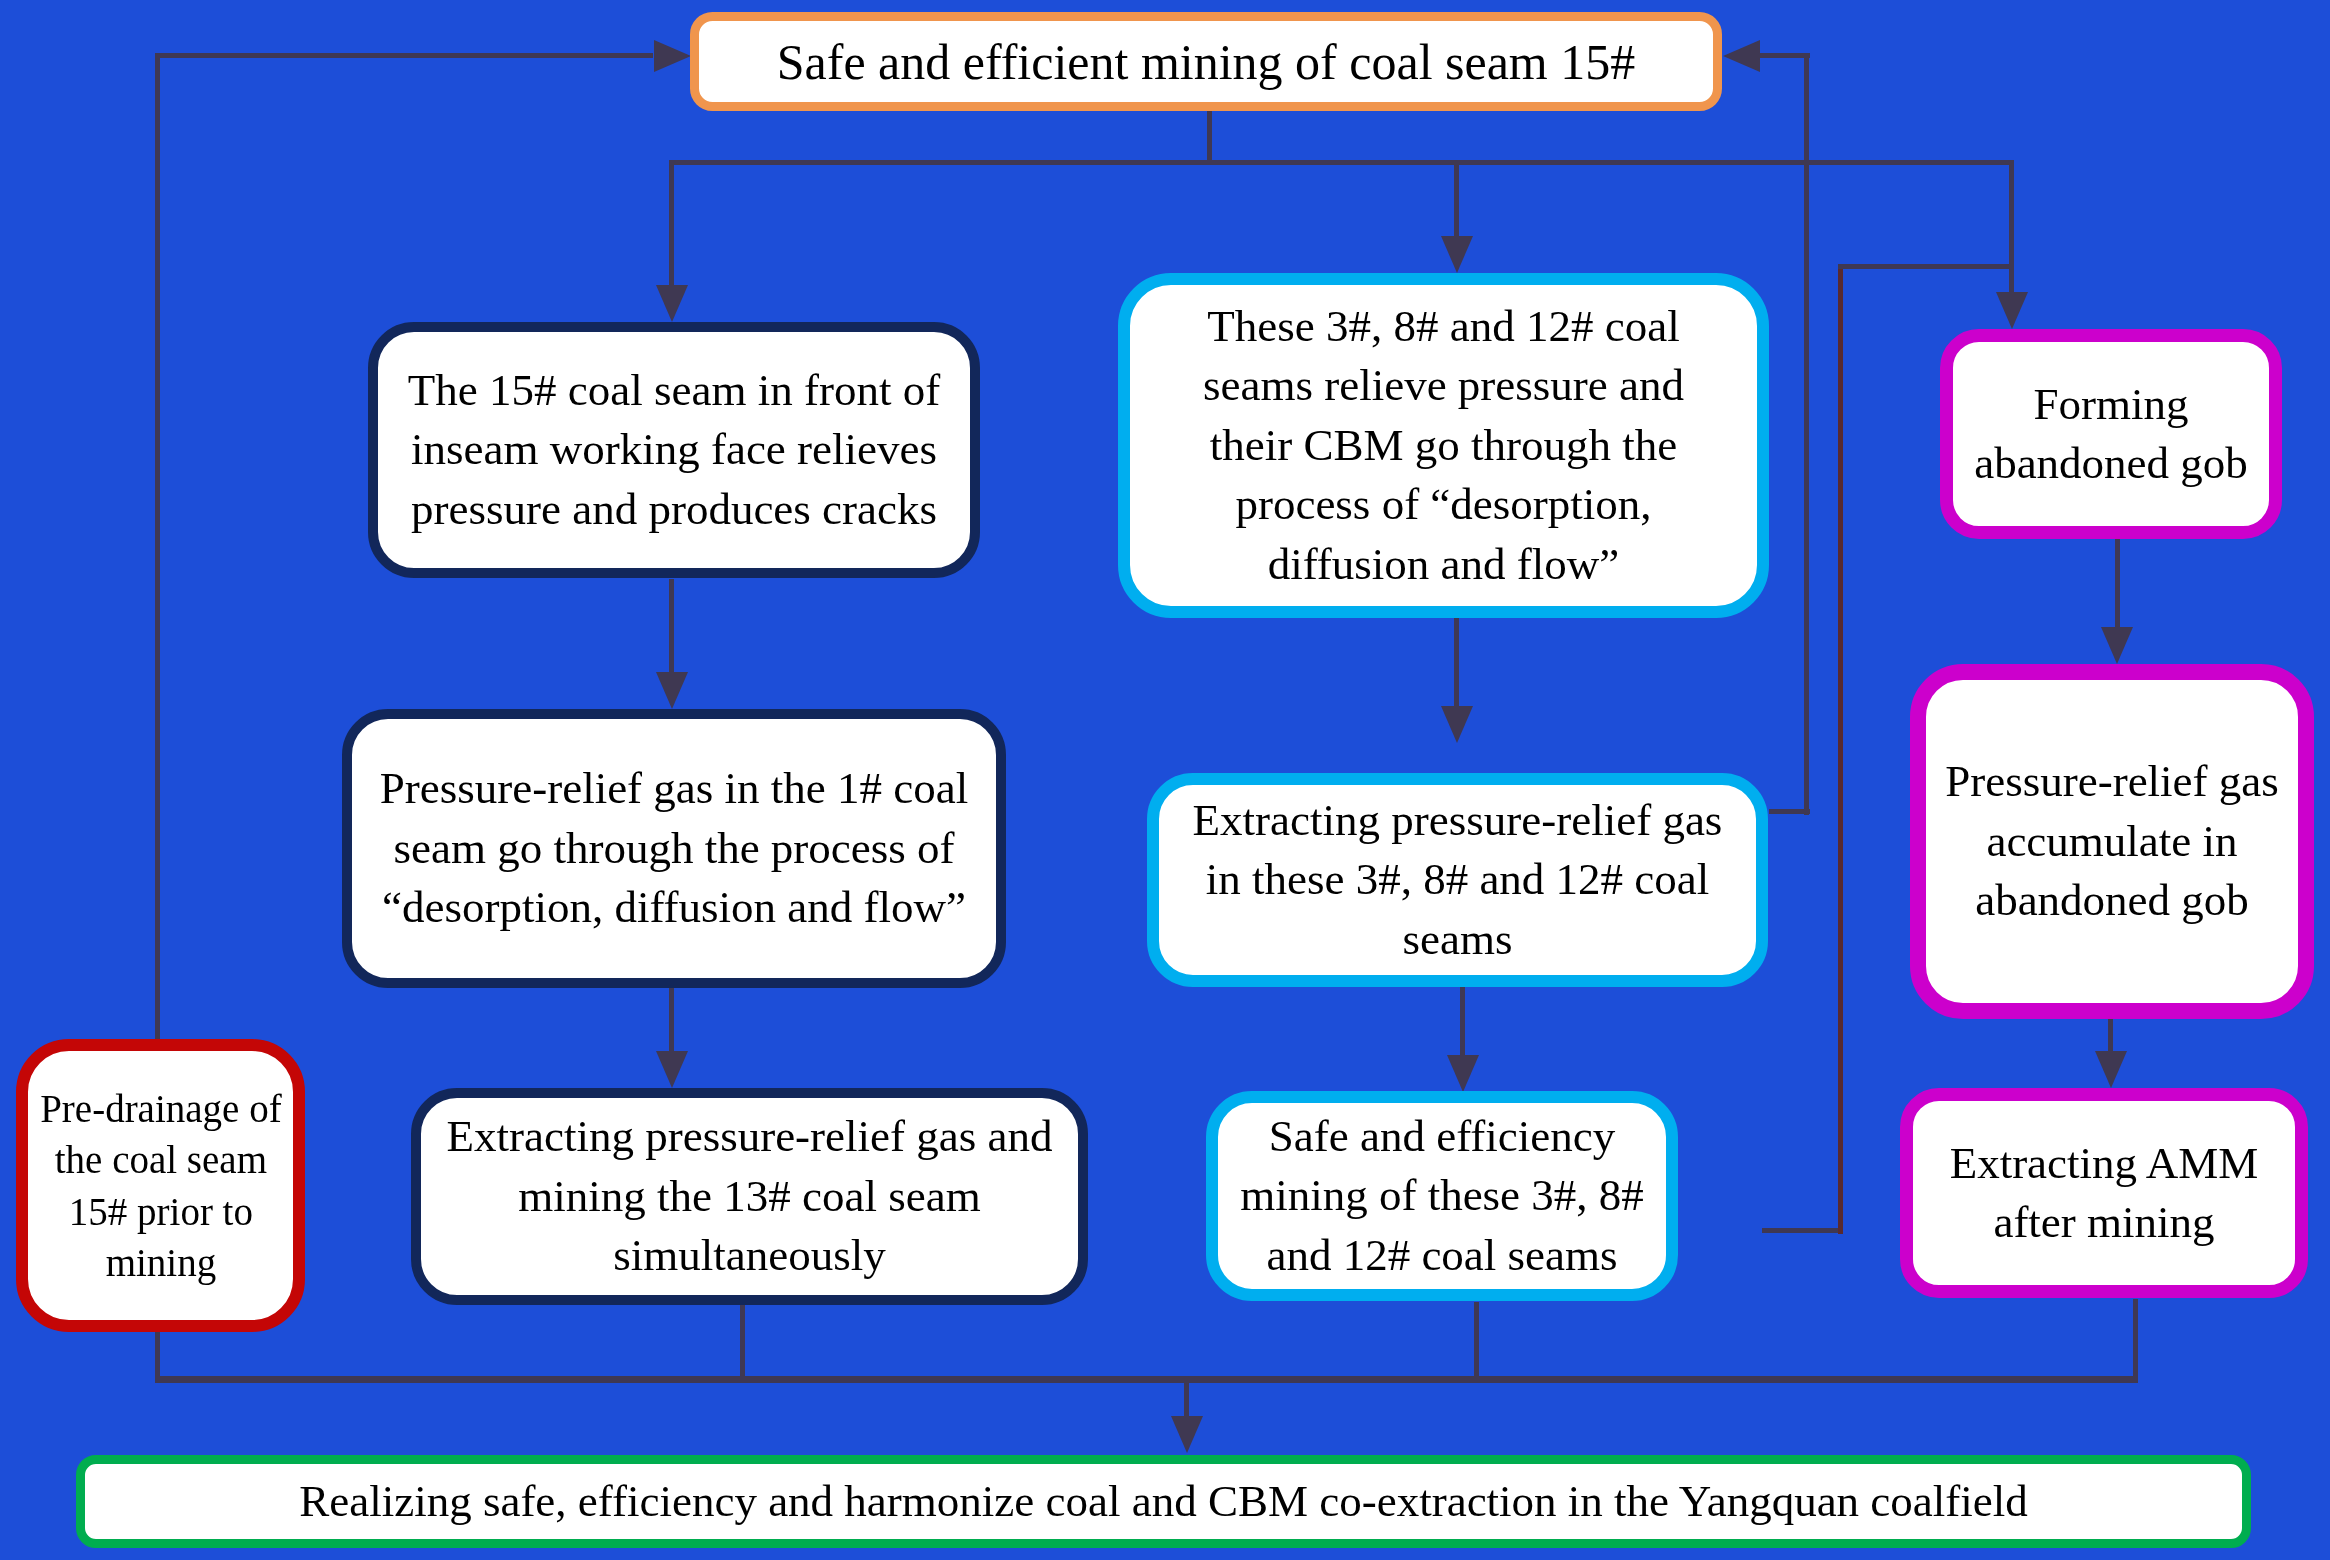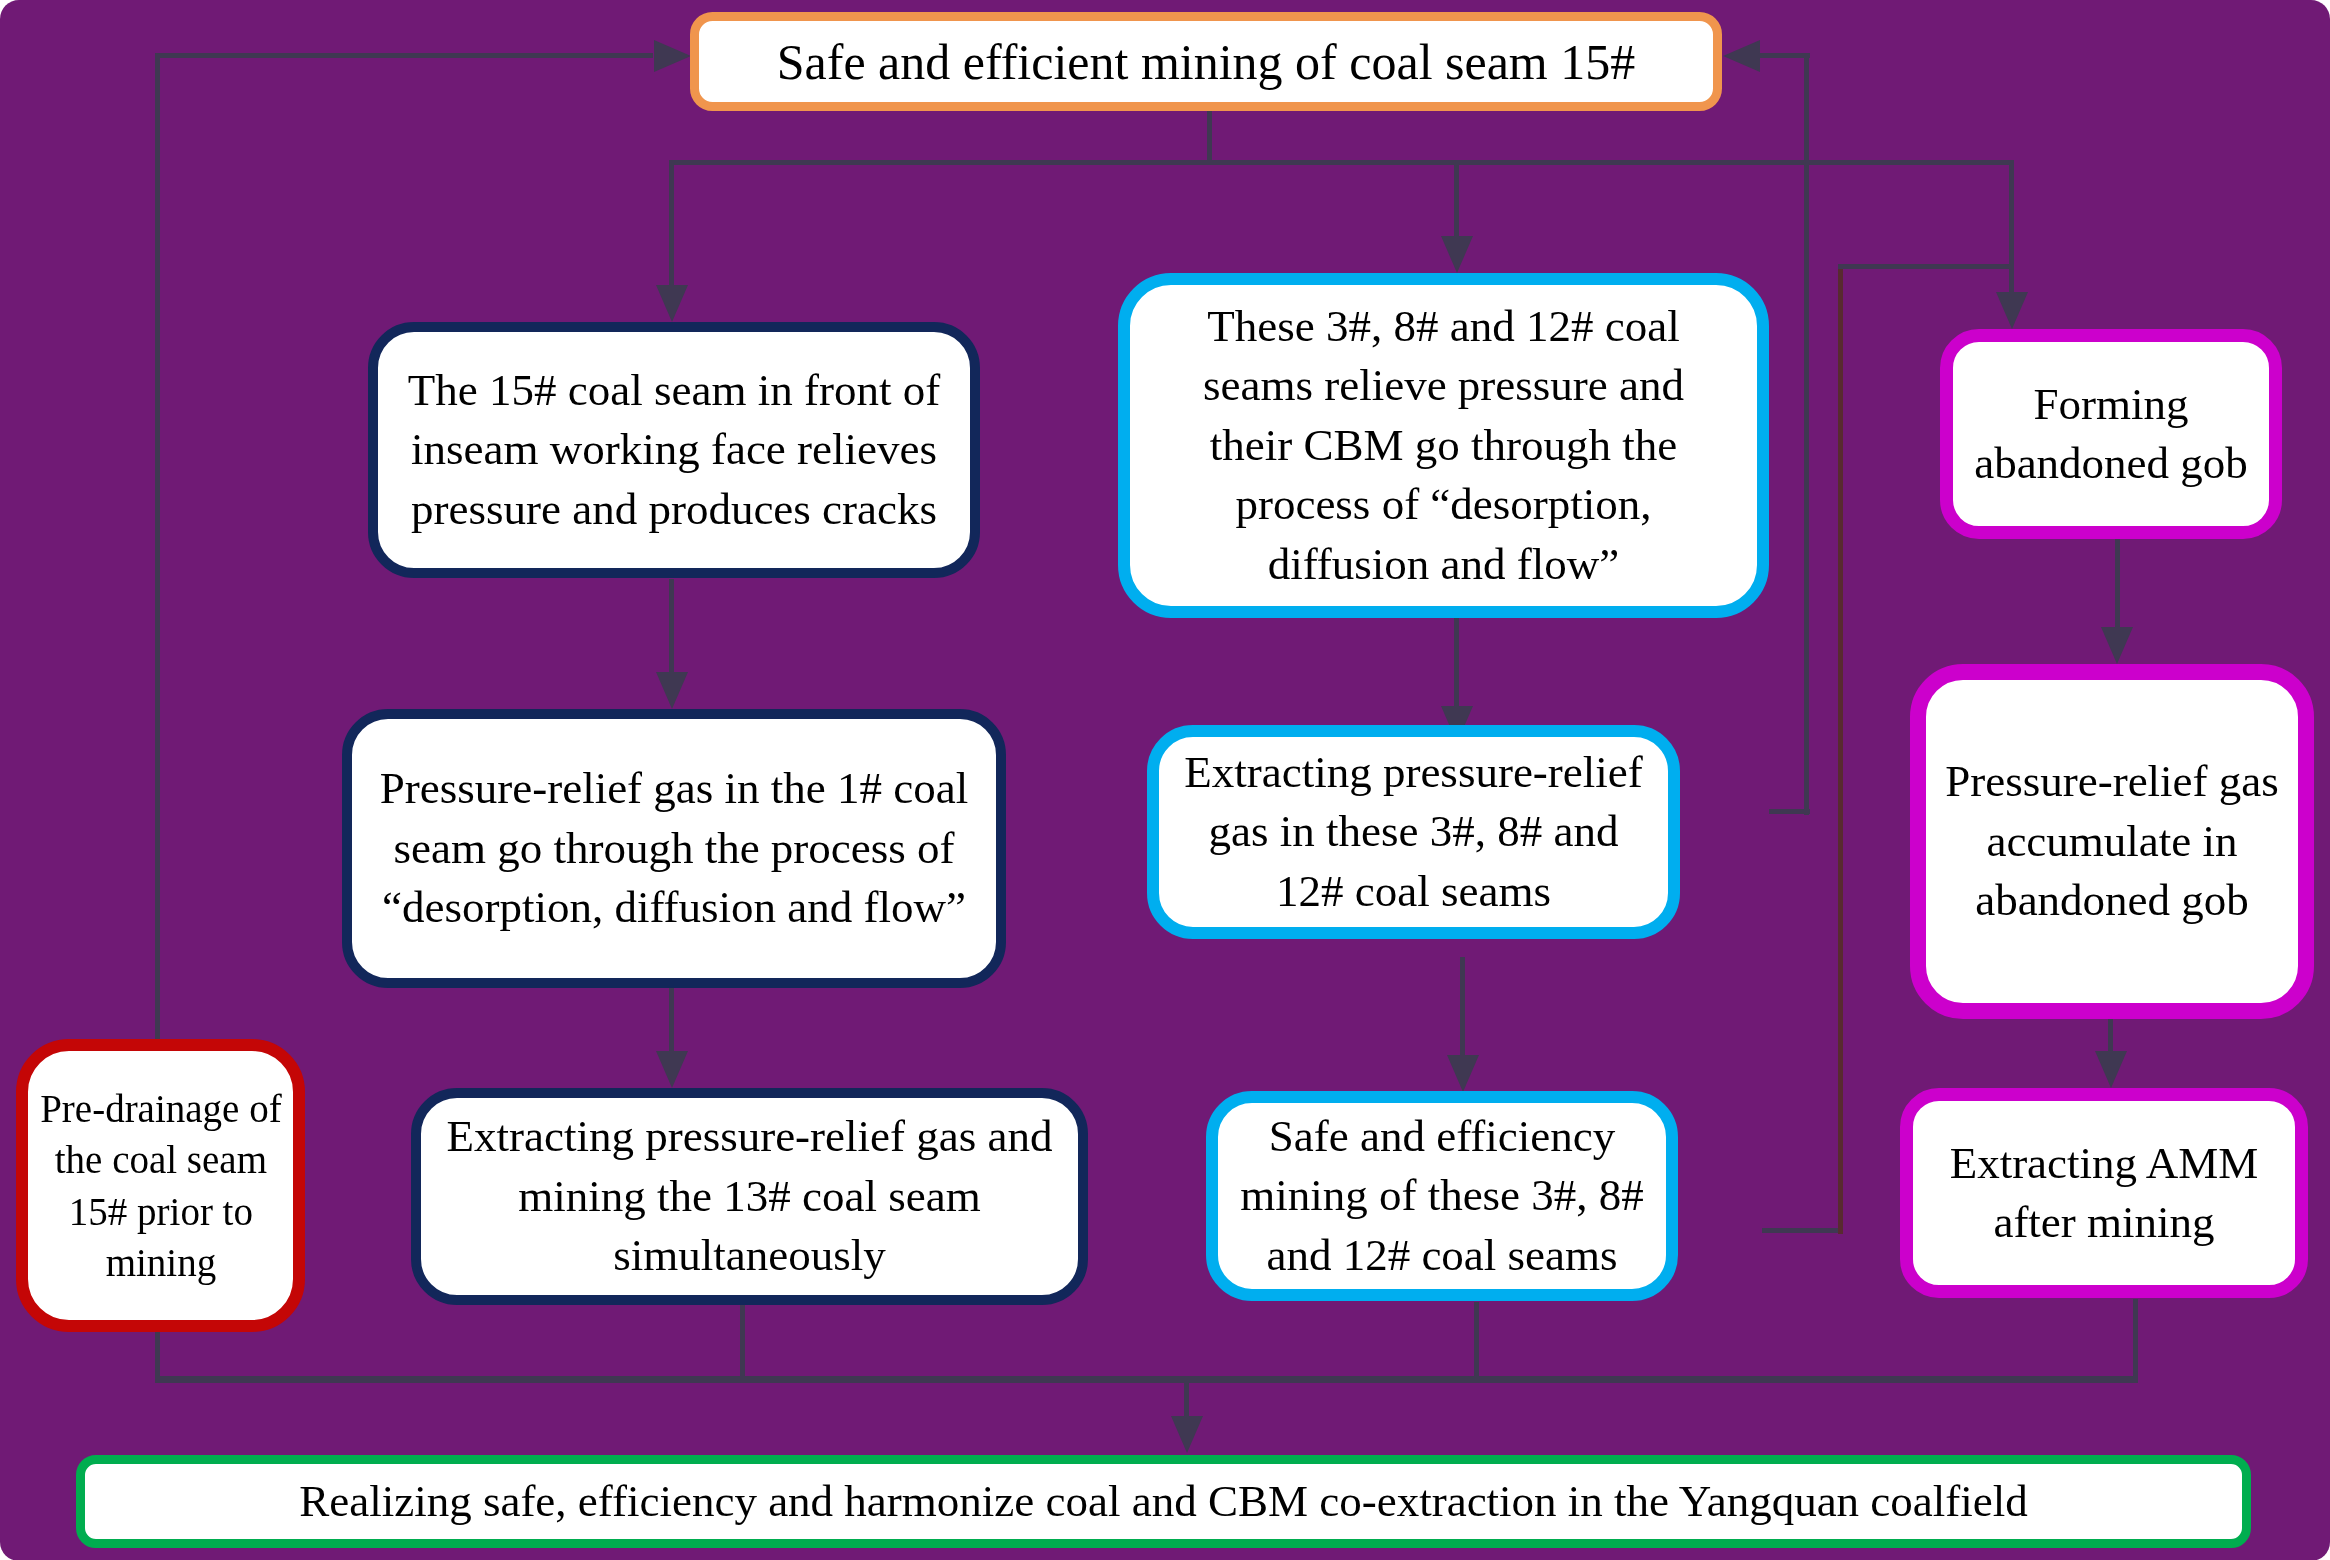--- a/index.html
+++ b/index.html
@@ -9,24 +9,23 @@
     --magenta:#CC00CC;
     --red:#C40606;
     --green:#00AD4F;
     --line:#3F3852;
     --maroon:#582A30;
   }
   html,body{margin:0;padding:0;background:#ffffff;}
   #canvas{
     position:relative;
     width:2330px;height:1561px;
-    background:#701a75;
+    background:#1d4ed8;
     overflow:hidden;
     font-family:"Liberation Serif", serif;
-    border-radius:19px;
   }
   .node{
     position:absolute;
     display:flex;align-items:center;justify-content:center;
     text-align:center;
     background:#ffffff;color:#000000;
     font-size:45px;line-height:1.32;
     padding:0 16px;box-sizing:border-box;
   }
   .seg{position:absolute;background:var(--line);}
@@ -34,21 +33,21 @@
   .ah{position:absolute;width:0;height:0;}
   .ah-down{border-left:16px solid transparent;border-right:16px solid transparent;border-top:37px solid var(--line);}
   .ah-right{border-top:16px solid transparent;border-bottom:16px solid transparent;border-left:37px solid var(--line);}
   .ah-left{border-top:16px solid transparent;border-bottom:16px solid transparent;border-right:37px solid var(--line);}
 
   #n-top   {left:690px;top:12px;  width:1032px;height:99px;border:9.2px solid var(--orange); border-radius:22.4px;font-size:50px;}
   #n-left1 {left:368px; top:322px; width:612px; height:256px;border:10.5px solid var(--navy);   border-radius:46px;padding:16px 20px;}
   #n-left2 {left:342px; top:709px;width:664px;height:279px;border:10.5px solid var(--navy);   border-radius:46px;}
   #n-left3 {left:411px; top:1088px;width:677px;height:217px;border:10.5px solid var(--navy);   border-radius:46px;}
   #n-mid1  {left:1118px;top:273px; width:651px; height:345px;border:12px solid var(--cyan);   border-radius:53px;padding:7px 33px;}
-  #n-mid2  {left:1147px;top:725px;width:533px; height:214px;border:12px solid var(--cyan);   border-radius:46px;padding:0 16px;}
+  #n-mid2  {left:1147px;top:773px;width:621px; height:214px;border:12px solid var(--cyan);   border-radius:46px;padding:0 16px;}
   #n-mid3  {left:1206px;top:1091px;width:472px; height:210px;border:12px solid var(--cyan);   border-radius:46px;}
   #n-right1{left:1940px;top:329px; width:342px; height:210px;border:13px solid var(--magenta);border-radius:39px;}
   #n-right2{left:1910px;top:664px;width:404px; height:355px;border:16px solid var(--magenta);border-radius:53px;}
   #n-right3{left:1900px;top:1088px;width:408px; height:210px;border:13px solid var(--magenta);border-radius:39px;}
   #n-pre   {left:16.4px;  top:1039px;width:289px; height:293px;border:12px solid var(--red);    border-radius:53px;font-size:39px;padding:0 7px;}
   #n-out   {left:76px; top:1455px;width:2175px;height:93px;border:9.2px solid var(--green);  border-radius:20px;font-size:45px;}
 </style>
 </head>
 <body>
 

